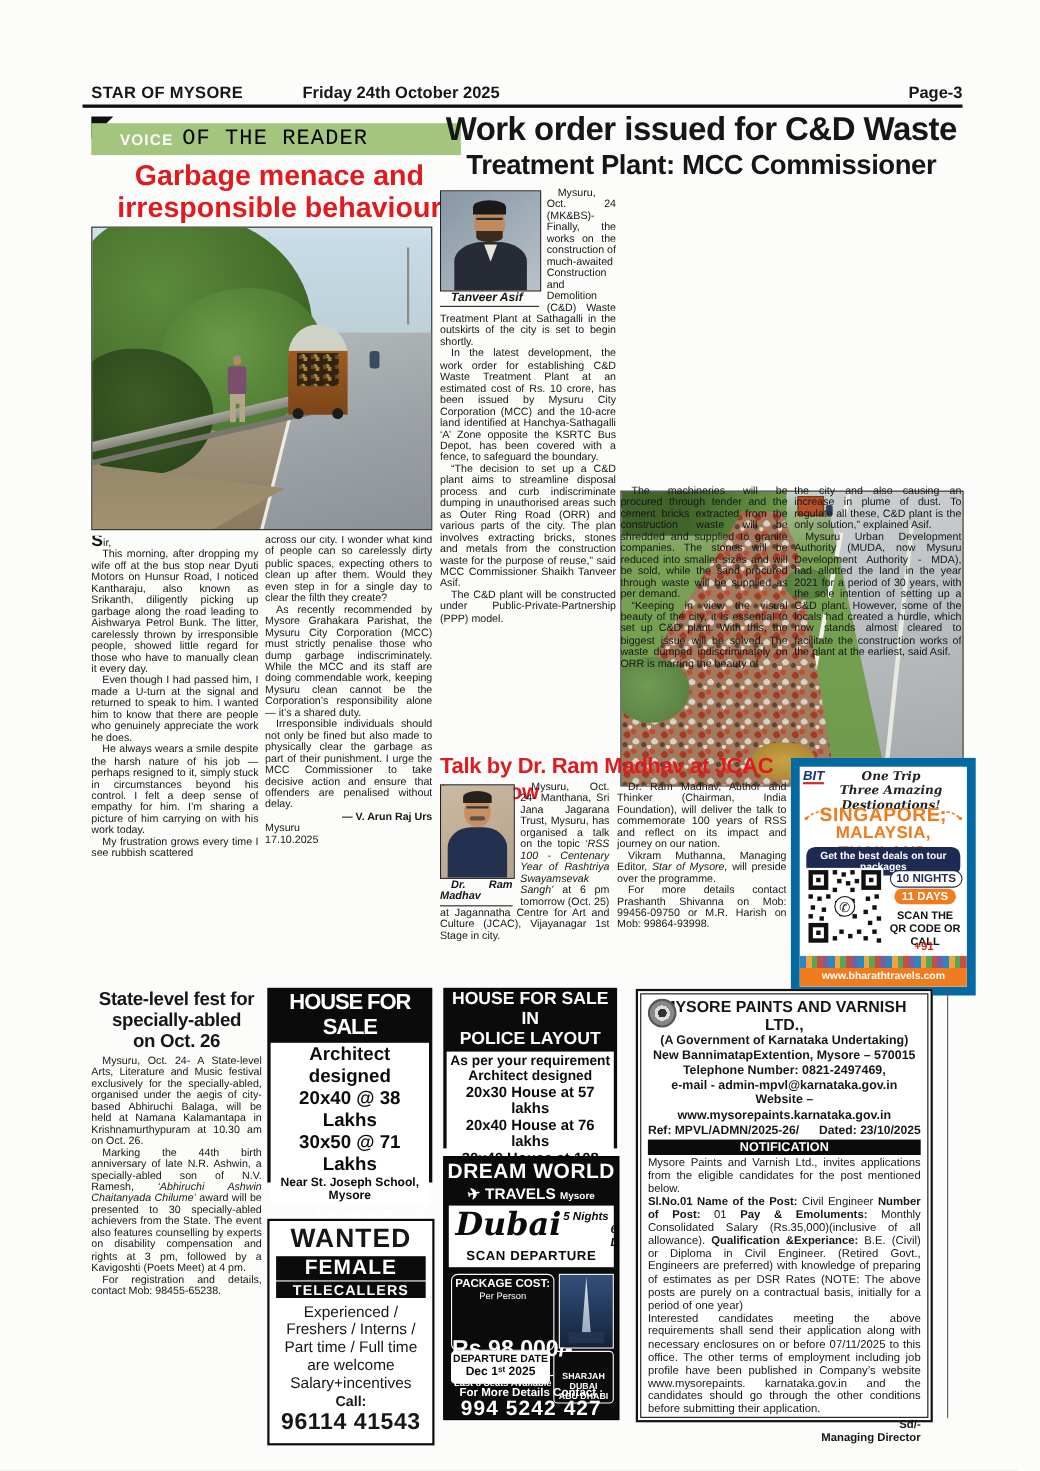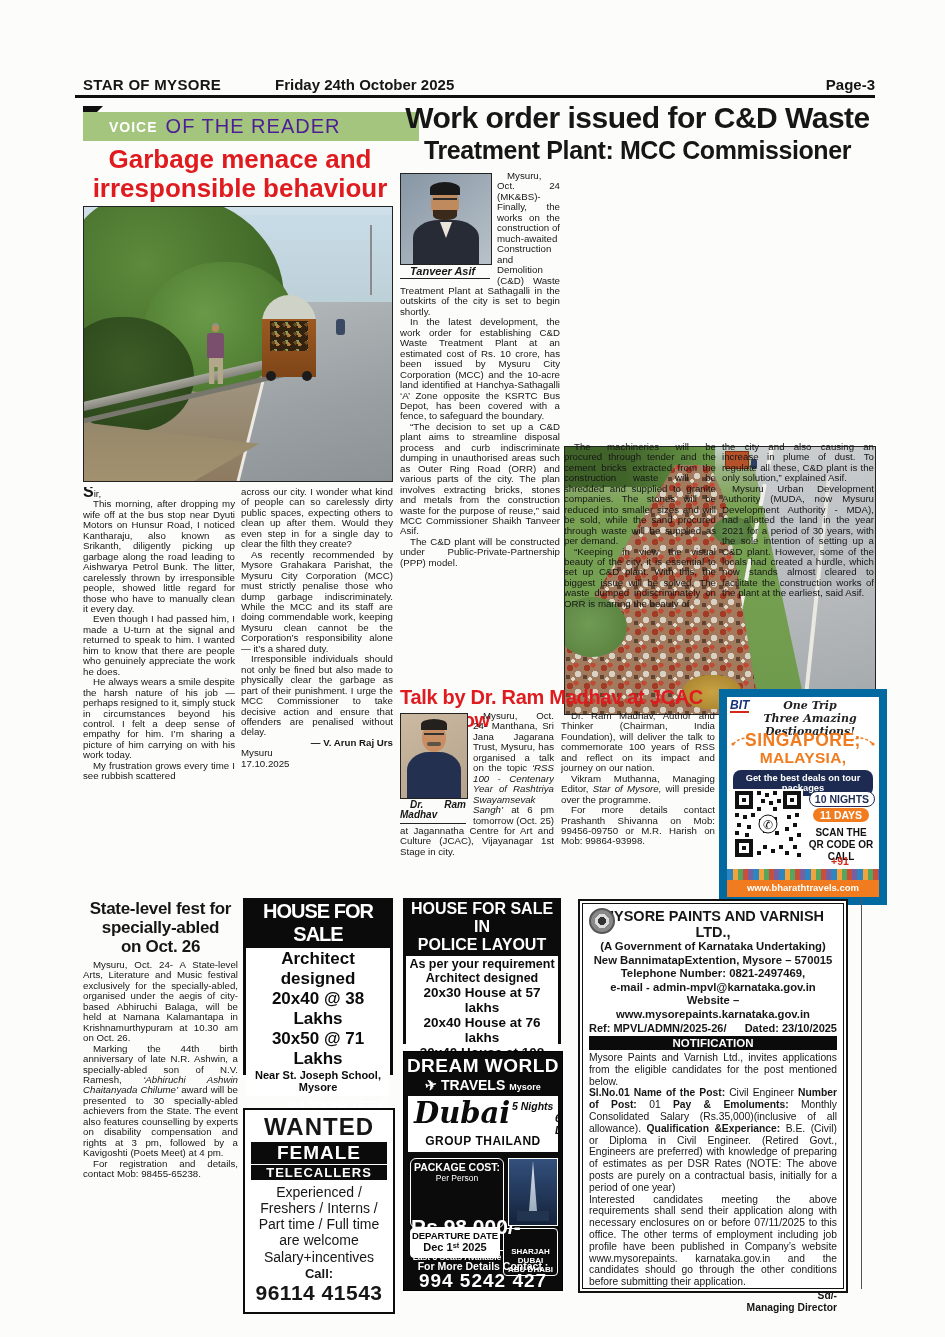--- a/index.html
+++ b/index.html
@@ -7,21 +7,21 @@
   .abs{position:absolute;}
   
   .masthead{font-weight:bold;font-size:15px;letter-spacing:.3px;}
   .hdate{font-weight:bold;font-size:15px;}
   .pageno{font-weight:bold;font-size:15px;}
   .hdr-rule{background:#101010;}
   
   .vbanner{background:#a3c57d;display:flex;align-items:center;padding-left:26px;}
   .vtri{width:0;height:0;border-left:20px solid #101010;border-bottom:20px solid transparent;}
   .vword{color:#fff;font-weight:bold;font-size:14px;letter-spacing:1px;}
-  .vrest{color:#4c1d95;font-size:20px;margin-left:8px;letter-spacing:1px;font-weight:400;}
+  .vrest{color:#000000;font-size:20px;margin-left:8px;letter-spacing:1px;font-weight:400;font-family:Liberation Mono, monospace;}
   .vhead{color:#e01b1f;font-weight:bold;font-size:26px;line-height:29px;text-align:center;}
   
   .bt{font-size:9.7px;line-height:10.45px;text-align:justify;overflow:hidden;}
   .bt p{margin:0;text-indent:10px;}
   .bt p.ni{text-indent:0;}
   .bigcap{font-size:16px;font-weight:bold;}
   .sig{font-weight:bold;text-align:right;text-indent:0;}
   .it{font-style:italic;}
   .bd{font-weight:bold;}
   
@@ -66,21 +66,21 @@
   <div class="abs masthead" style="left:83px;top:76px;">STAR OF MYSORE</div>
   <div class="abs hdate" style="left:275px;top:76px;">Friday 24th October 2025</div>
   <div class="abs pageno" style="left:775px;top:76px;width:100px;text-align:right;">Page-3</div>
   <div class="abs hdr-rule" style="left:75px;top:95px;width:800px;height:3px;"></div>
 
   <div class="abs vtri" style="left:83px;top:106px;"></div>
   <div class="abs vbanner" style="left:83px;top:112px;width:310px;height:29px;">
     <span class="vword">VOICE</span>
     <span class="vrest">OF THE READER</span>
   </div>
-  <div class="abs vhead" style="left:85px;top:145px;width:310px;">
+  <div class="abs vhead" style="left:99px;top:145px;width:310px;">
     <div>Garbage menace and</div>
     <div>irresponsible behaviour</div>
   </div>
 
   <div class="abs photo" style="left:83px;top:206px;width:308px;height:274px;background:linear-gradient(180deg,#cfe0ea 0%,#c6d6dc 16%,#aeb4a8 34%,#a59d8e 52%,#9c8f79 70%,#8d7a5f 100%);">
     <div class="abs" style="left:150px;top:8px;width:158px;height:120px;background:linear-gradient(180deg,#c8dcE8,#b9ccd2);"></div>
     <div class="abs" style="left:155px;top:95px;width:160px;height:180px;background:linear-gradient(165deg,#b4b9bc 0%,#9aa0a3 55%,#8b9194 100%);clip-path:polygon(28% 0,100% 0,100% 100%,0 100%);"></div>
     <div class="abs" style="left:196px;top:100px;width:3px;height:185px;background:#eceae2;transform:rotate(14deg);transform-origin:top;"></div>
     <div class="abs" style="left:-15px;top:-12px;width:215px;height:195px;background:radial-gradient(circle at 35% 35%,#5d8a3c 0%,#47702c 55%,#35571f 100%);border-radius:36% 58% 52% 44%;"></div>
     <div class="abs" style="left:60px;top:55px;width:150px;height:130px;background:radial-gradient(circle at 40% 40%,#6a9a48 0%,#4d7a30 70%);border-radius:55% 45% 60% 40%;"></div>
@@ -313,21 +313,21 @@
     <div class="ctr" style="font-weight:bold;font-size:19px;letter-spacing:.5px;padding-top:3px;">DREAM WORLD</div>
     <div class="ctr" style="font-size:14px;font-weight:bold;">
       <span style="display:inline-block;transform:rotate(-12deg);">✈</span>
       <span>TRAVELS</span>
       <span style="font-size:9px;">Mysore</span>
     </div>
     <div class="adwhite" style="margin:3px 4px 0;position:relative;height:56px;">
       <div class="abs" style="left:6px;top:0px;font-family:'DejaVu Serif',serif;font-style:italic;font-weight:bold;font-size:29px;">Dubai</div>
       <div class="abs" style="left:104px;top:4px;font-weight:bold;font-size:10.5px;font-style:italic;">5 Nights</div>
       <div class="abs" style="left:112px;top:16px;font-weight:bold;font-size:10.5px;font-style:italic;padding-left:35px;">6 Days</div>
-      <div class="abs ctr" style="left:0;top:38px;width:100%;font-weight:bold;font-size:12px;letter-spacing:.5px;">GROUP THAILAND</div>
+      <div class="abs ctr" style="left:0;top:38px;width:100%;font-weight:bold;font-size:12px;letter-spacing:.5px;">SCAN DEPARTURE</div>
     </div>
     <div class="abs dbox ctr" style="left:6px;top:106px;width:92px;height:66px;padding-top:2px;">
       <div style="font-weight:bold;font-size:10.5px;">PACKAGE COST:</div>
       <div style="font-size:8.5px;">Per Person</div>
       <div style="font-weight:bold;font-size:21px;margin-top:32px;">Rs.98,000/-</div>
       <div style="font-size:8.5px;">Incl Tax</div>
       <div style="font-weight:bold;font-size:8.5px;border-top:1px solid #fff;margin-top:1px;padding-top:1px;">Last 8 Seats Available</div>
     </div>
     <div class="abs" style="left:104px;top:106px;width:48px;height:66px;background:linear-gradient(180deg,#33507c 0%,#14223a 100%);border:1px solid #fff;">
       <div class="abs" style="left:0;top:2px;width:100%;height:60px;background:linear-gradient(180deg,#dfe5ec,#8fa0b4);clip-path:polygon(50% 0,60% 100%,40% 100%);"></div>

